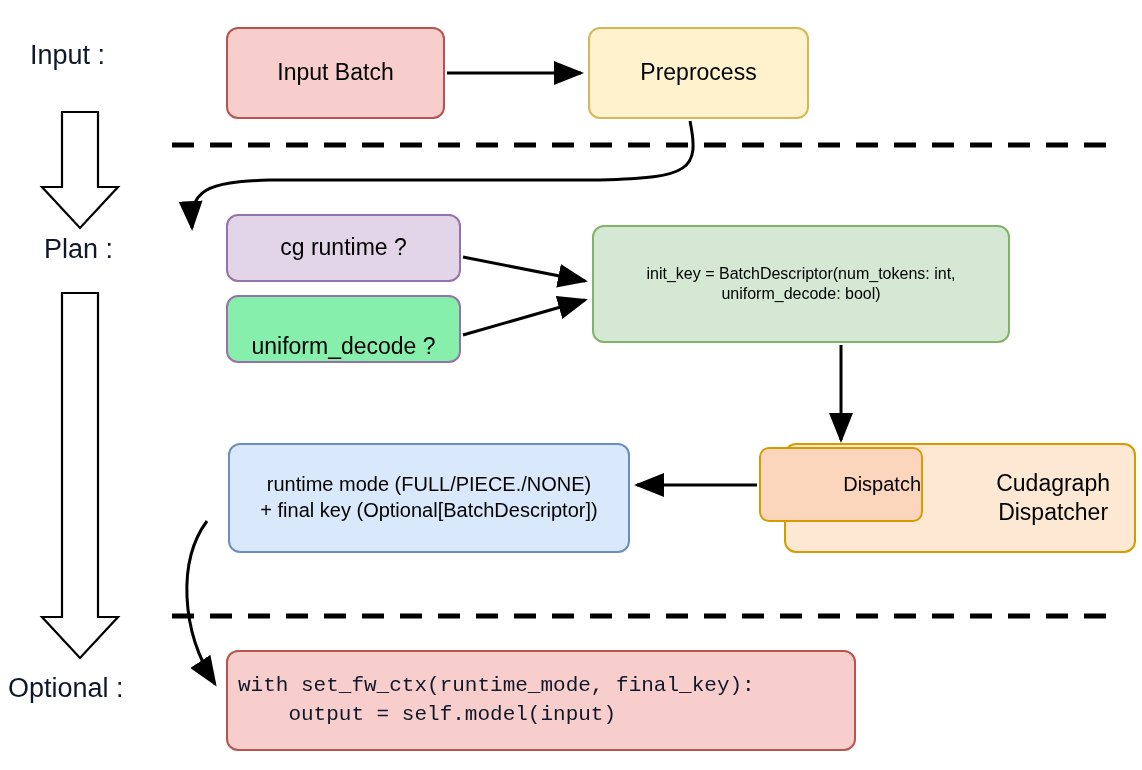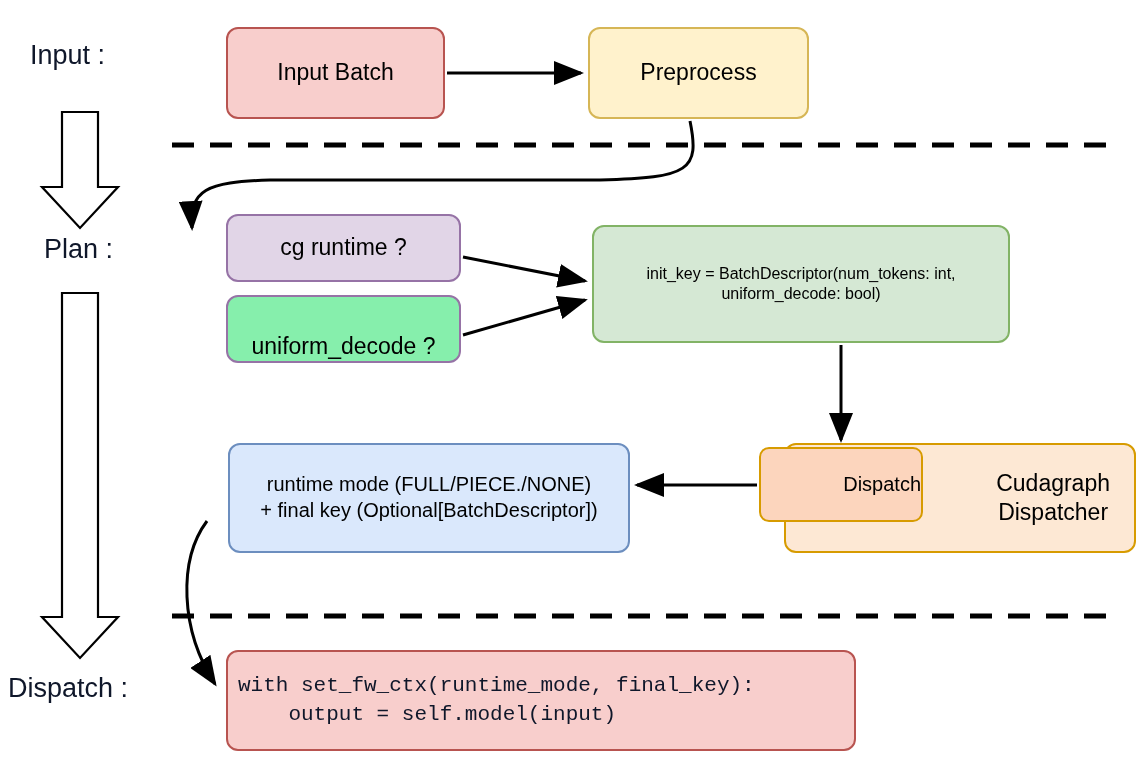--- a/index.html
+++ b/index.html
@@ -147,21 +147,21 @@
 
     <line x1="841" y1="345" x2="841" y2="440" stroke="#000000" stroke-width="3" marker-end="url(#arrowhead)"></line>
 
     <line x1="757" y1="485" x2="637" y2="485" stroke="#000000" stroke-width="3" marker-end="url(#arrowhead)"></line>
 
     <path d="M 207 521 C 178 560, 180 630, 215 684" fill="none" stroke="#000000" stroke-width="3" marker-end="url(#arrowhead)"></path>
   </svg>
 
   <div class="stage-label" id="label-input">Input :</div>
   <div class="stage-label" id="label-plan">Plan :</div>
-  <div class="stage-label" id="label-execute">Dispatch :</div>
+  <div class="stage-label" id="label-execute">Optional :</div>
 
   <div class="node" id="node-input-batch">
     <span>Input Batch</span>
   </div>
 
   <div class="node" id="node-preprocess">
     <span>Preprocess</span>
   </div>
 
   <div class="node" id="node-cg-padding">

